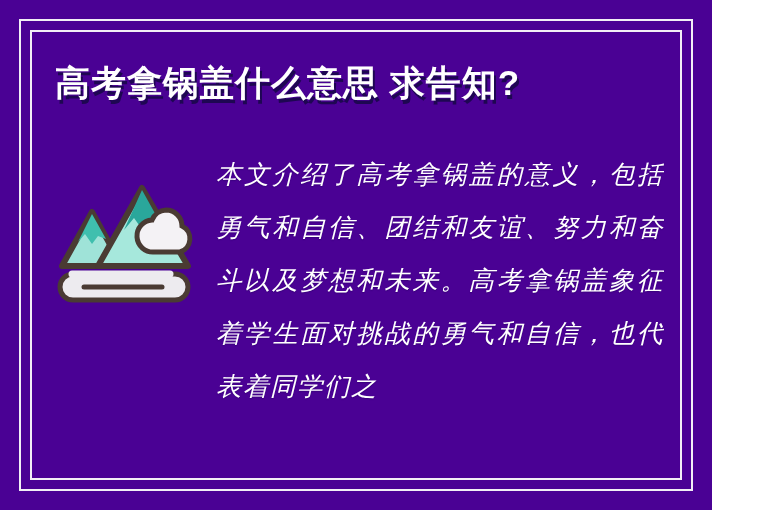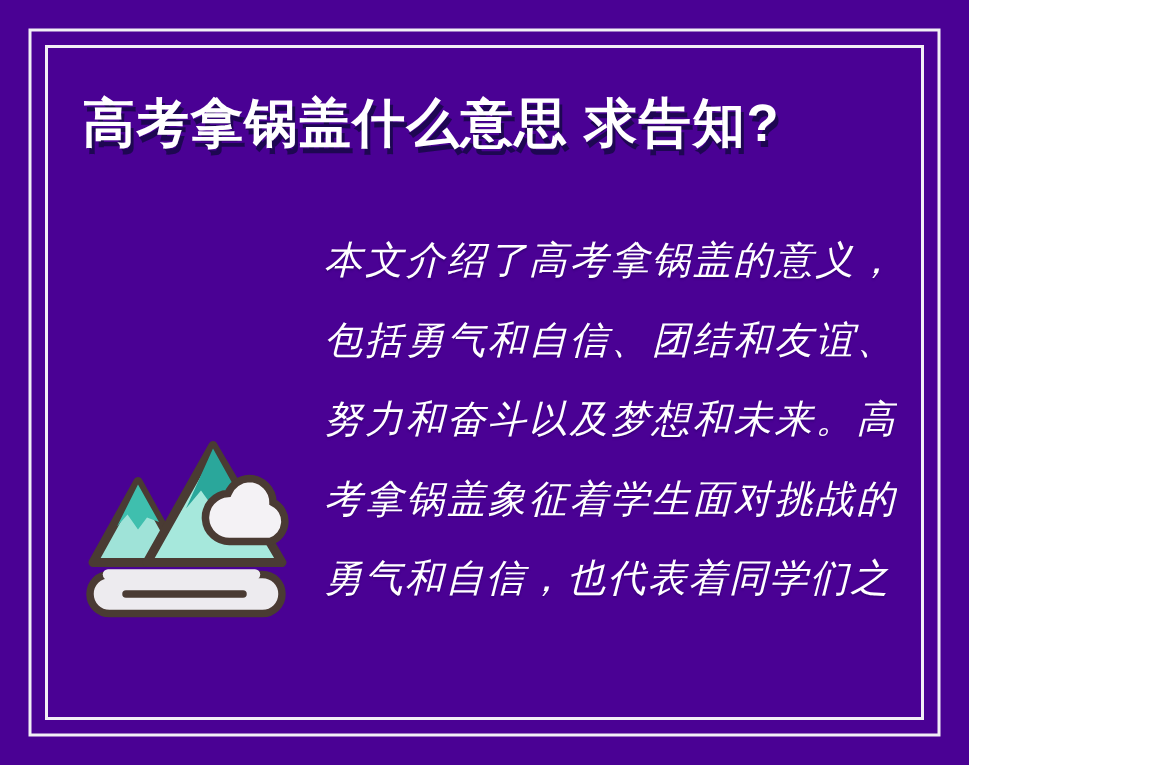--- a/index.html
+++ b/index.html
@@ -8,21 +8,21 @@
   }
   body {
     width: 768px;
     height: 510px;
     overflow: hidden;
     font-family: "Liberation Sans", sans-serif;
   }
 
   .poster {
     position: relative;
-    width: 646px;
+    width: 712px;
     height: 510px;
     background: #4A0194;
     box-sizing: border-box;
     overflow: hidden;
   }
 
   
   .frame-outer {
     position: absolute;
     left: 19px;
@@ -63,21 +63,21 @@
     text-shadow: 2px 4px 0px #1E0752;
   }
 
   
   .content {
     position: absolute;
     left: 48px;
     top: 148px;
     right: 48px;
     display: flex;
-    align-items: flex-end;
+    align-items: flex-start;
   }
 
   .illustration {
     width: 160px;
     min-width: 160px;
     padding-top: 6px;
     display: flex;
     justify-content: center;
   }
 

